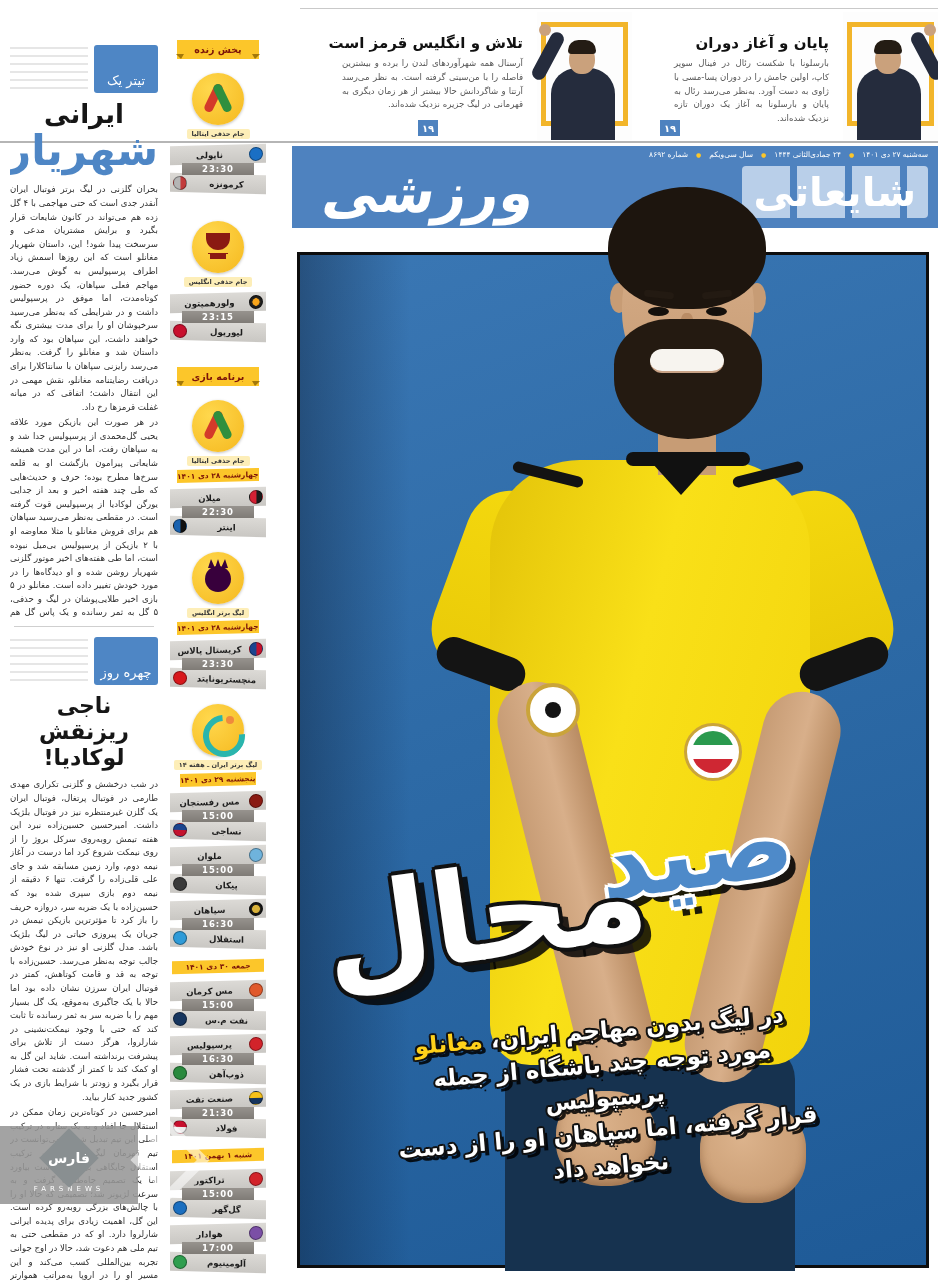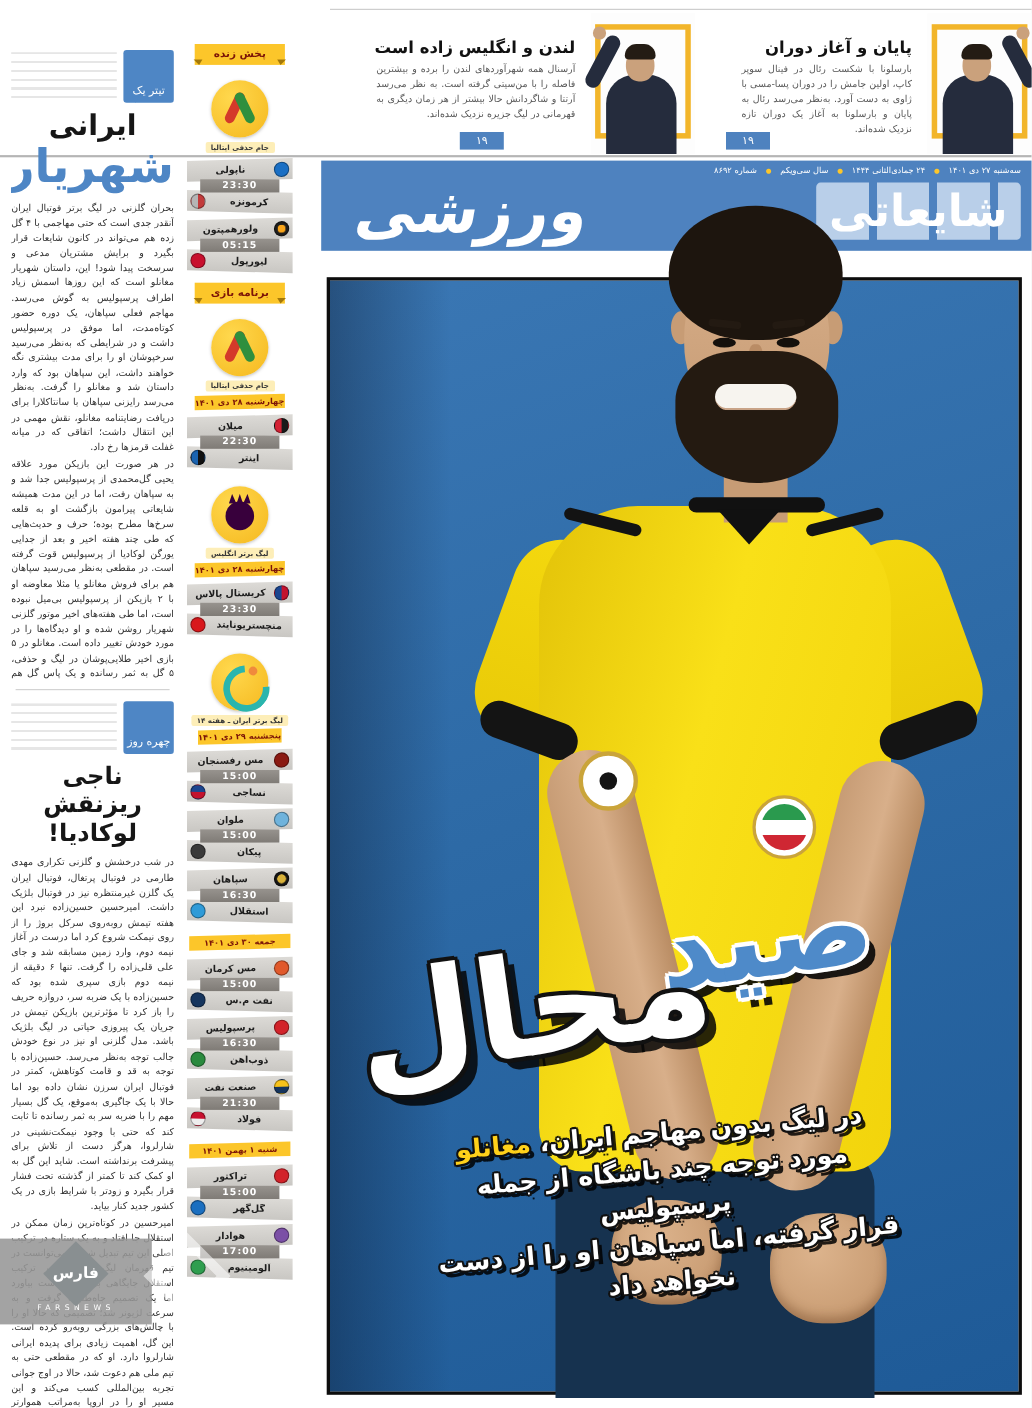--- a/index.html
+++ b/index.html
@@ -26,41 +26,41 @@
             border-radius:12px 12px 4px 4px; }
   .p-arm  { position:absolute; width:14px; height:52px; background:#252c3d; border-radius:8px; }
   .arm-up-l { bottom:58px; left:4px; transform:rotate(28deg); }
   .arm-up-r { bottom:58px; right:4px; transform:rotate(-28deg); }
   .p-hand { position:absolute; width:12px; height:12px; background:#caa17c; border-radius:50%; }
   .hand-l { bottom:104px; left:2px; }
   .hand-r { bottom:104px; right:2px; }
   .ttxt { position:relative; flex:1; padding:22px 14px 0 6px; }
   .ttitle { font-size:15px; font-weight:bold; color:#111; text-align:right; margin-bottom:5px; }
   .tbody { font-size:8.6px; line-height:1.6; color:#555; text-align:justify;margin-left:36px; }
-  .pagebox { position:absolute; bottom:4px; width:40px; height:16px; background:#4e82bf; color:#fff;
-             font-size:10px; font-weight:normal; display:flex; align-items:center; justify-content:center; }
+  .pagebox { position:absolute; bottom:4px; width:20px; height:16px; background:#4e82bf; color:#fff;
+             font-size:10px; font-weight:bold; display:flex; align-items:center; justify-content:center; }
   .teaser-r .pagebox { left:28px; }
   .teaser-l .pagebox { left:118px; }
 
   
   .masthead { position:absolute; top:146px; right:0; left:292px; height:82px; background:#4e82bf; z-index:1; }
   .dateline { position:absolute; top:4px; right:10px; display:flex; gap:8px; font-size:7.5px; color:#fff; }
   .dl-seg:not(:last-child)::after { content:"●"; color:#fcc62a; margin-right:8px; font-size:6px; }
   .logo-row { position:absolute; top:14px; right:10px; left:14px; bottom:4px; display:flex;
               justify-content:space-between; align-items:center; }
   .word-hamshahri { font-size:40px; font-weight:bold; color:#fff; letter-spacing:3px; padding:3px 12px;
               border-radius:4px;
               background:repeating-linear-gradient(90deg,#b9cfe9 0 48px,#4e82bf 48px 55px); }
   .word-varzeshi { font-size:56px; font-weight:bold; color:#fff; transform:skewX(-10deg); padding-left:18px; }
 
   
   .leftcol { position:absolute; left:10px; top:45px; width:148px; height:1235px; overflow:hidden; }
   .ph-block { display:flex; gap:6px; align-items:flex-start; margin-bottom:8px; }
-  .tagbox { position:relative; width:46px; height:48px; background:#4e86c5; border-radius:3px;
-            color:#fff; font-size:10px; display:flex; align-items:flex-end; justify-content:center;
+  .tagbox { position:relative; width:64px; height:48px; background:#4e86c5; border-radius:3px;
+            color:#fff; font-size:13px; display:flex; align-items:flex-end; justify-content:center;
             padding-bottom:5px; flex:0 0 auto; }
   .tagbox::after { content:""; position:absolute; bottom:-6px; left:8px; border:6px solid transparent;
             border-top-color:#4e86c5; border-left-width:3px; border-right-width:3px; }
   .ph-lines { flex:1; height:46px; margin-top:2px;
             background:repeating-linear-gradient(180deg,#e6e6e6 0 2px,#fff 2px 8px); }
   .lead-black { font-size:26px; font-weight:bold; color:#161616; text-align:center; line-height:1.05; }
   .lead-blue  { font-size:42px; font-weight:bold; color:#4e86c5; text-align:center; line-height:1.1;
                 margin-bottom:9px; }
   .artbody { font-size:8.6px; line-height:1.58; color:#2d2d2d; text-align:justify; }
   .artbody p + p { margin-top:2px; }
@@ -232,21 +232,21 @@
   <div class="teaser teaser-l">
     <div class="tphoto">
       <div class="tframe"></div>
       <div class="p-body"></div>
       <div class="p-arm arm-up-l"></div>
       <div class="p-hand hand-l"></div>
       <div class="p-head"></div>
       <div class="p-hair"></div>
     </div>
     <div class="ttxt">
-      <div class="ttitle">لندن و انگلیس زاده است</div>
+      <div class="ttitle">تلاش و انگلیس قرمز است</div>
       <div class="tbody">آرسنال همه شهرآوردهای لندن را برده و بیشترین فاصله را با من‌سیتی گرفته است. به نظر می‌رسد آرتتا و شاگردانش حالا بیشتر از هر زمان دیگری به قهرمانی در لیگ جزیره نزدیک شده‌اند.</div>
       <div class="pagebox">۱۹</div>
     </div>
   </div>
 
   <div class="masthead">
     <div class="dateline">
       <span class="dl-seg">سه‌شنبه ۲۷ دی ۱۴۰۱</span>
       <span class="dl-seg">۲۴ جمادی‌الثانی ۱۴۴۴</span>
       <span class="dl-seg">سال سی‌ویکم</span>
@@ -296,33 +296,37 @@
         <span class="club c-napoli"></span>
         <span class="nm">ناپولی</span>
       </div>
       <div class="mtime">23:30</div>
       <div class="team away">
         <span class="club c-cremonese"></span>
         <span class="nm">کرمونزه</span>
       </div>
     </div>
 
+    <div class="comp" style="margin:22px 0 6px">
+      <div class="ccircle ic-facup"></div>
+      <div class="cap">جام حذفی انگلیس</div>
+    </div>
     <div class="match">
       <div class="team home">
         <span class="club c-wolves"></span>
         <span class="nm">ولورهمپتون</span>
       </div>
-      <div class="mtime">05:15</div>
+      <div class="mtime">23:15</div>
       <div class="team away">
         <span class="club c-liverpool"></span>
         <span class="nm">لیورپول</span>
       </div>
     </div>
 
-    <div class="ribbon" style="margin-top:4px">برنامه بازی</div>
+    <div class="ribbon" style="margin-top:20px">برنامه بازی</div>
 
     <div class="comp" style="margin:14px 0 6px">
       <div class="ccircle ic-coppa"></div>
       <div class="cap">جام حذفی ایتالیا</div>
       <div class="cdate">چهارشنبه ۲۸ دی ۱۴۰۱</div>
     </div>
     <div class="match">
       <div class="team home">
         <span class="club c-milan"></span>
         <span class="nm">میلان</span>

